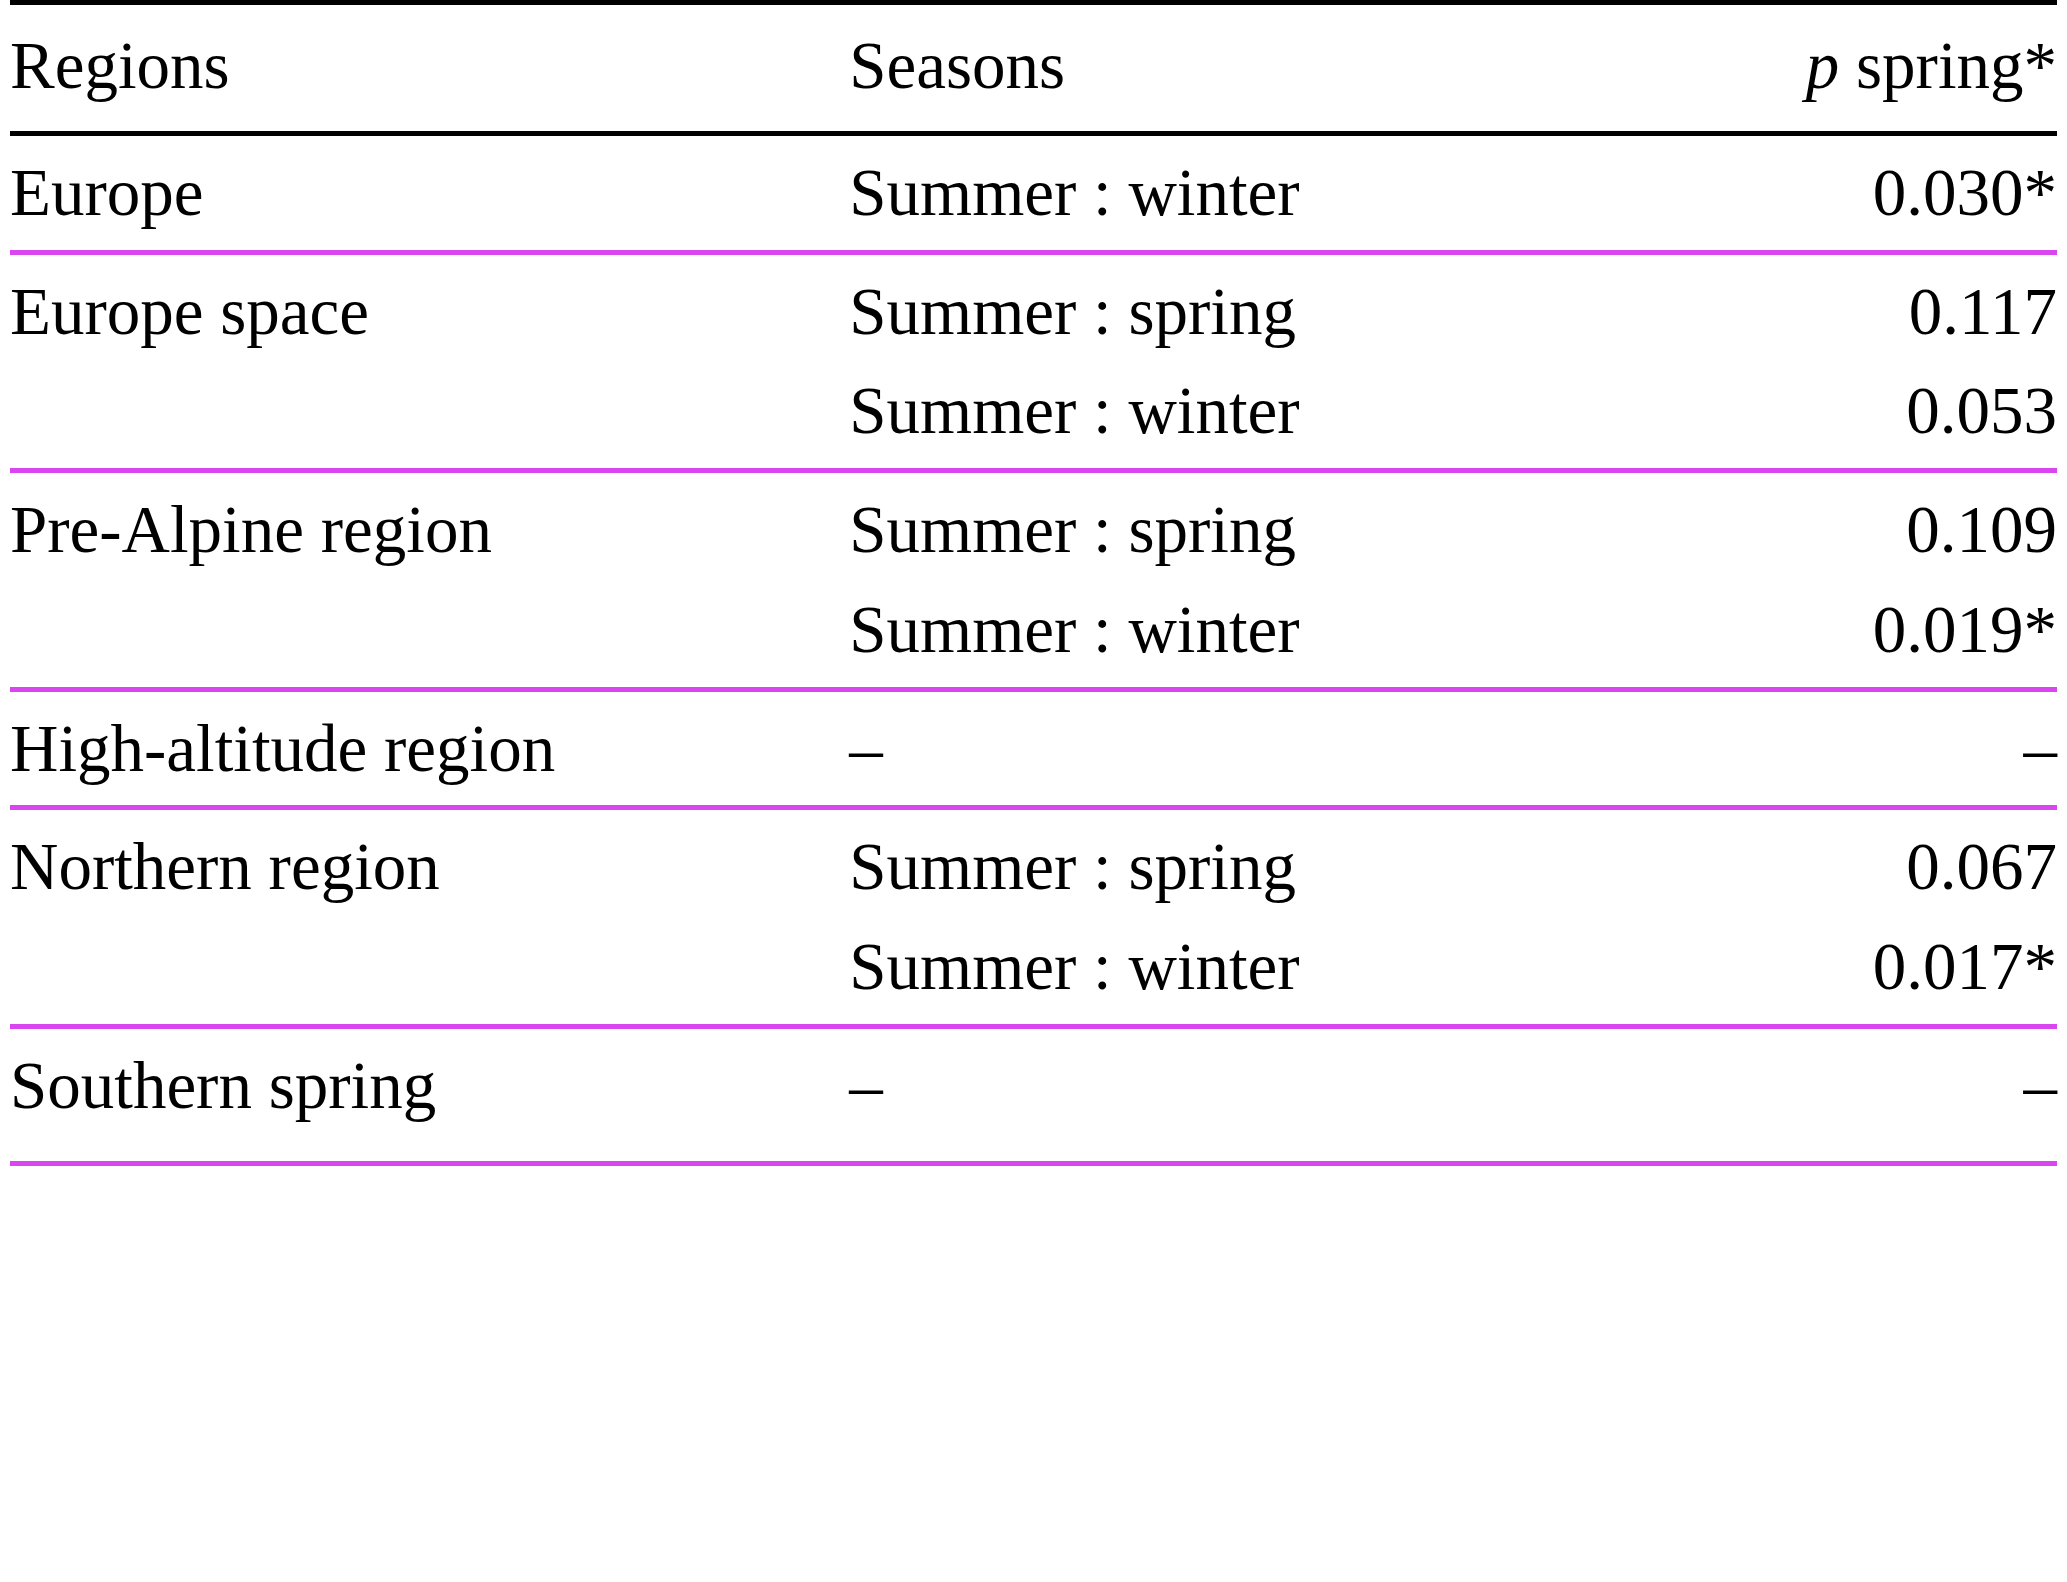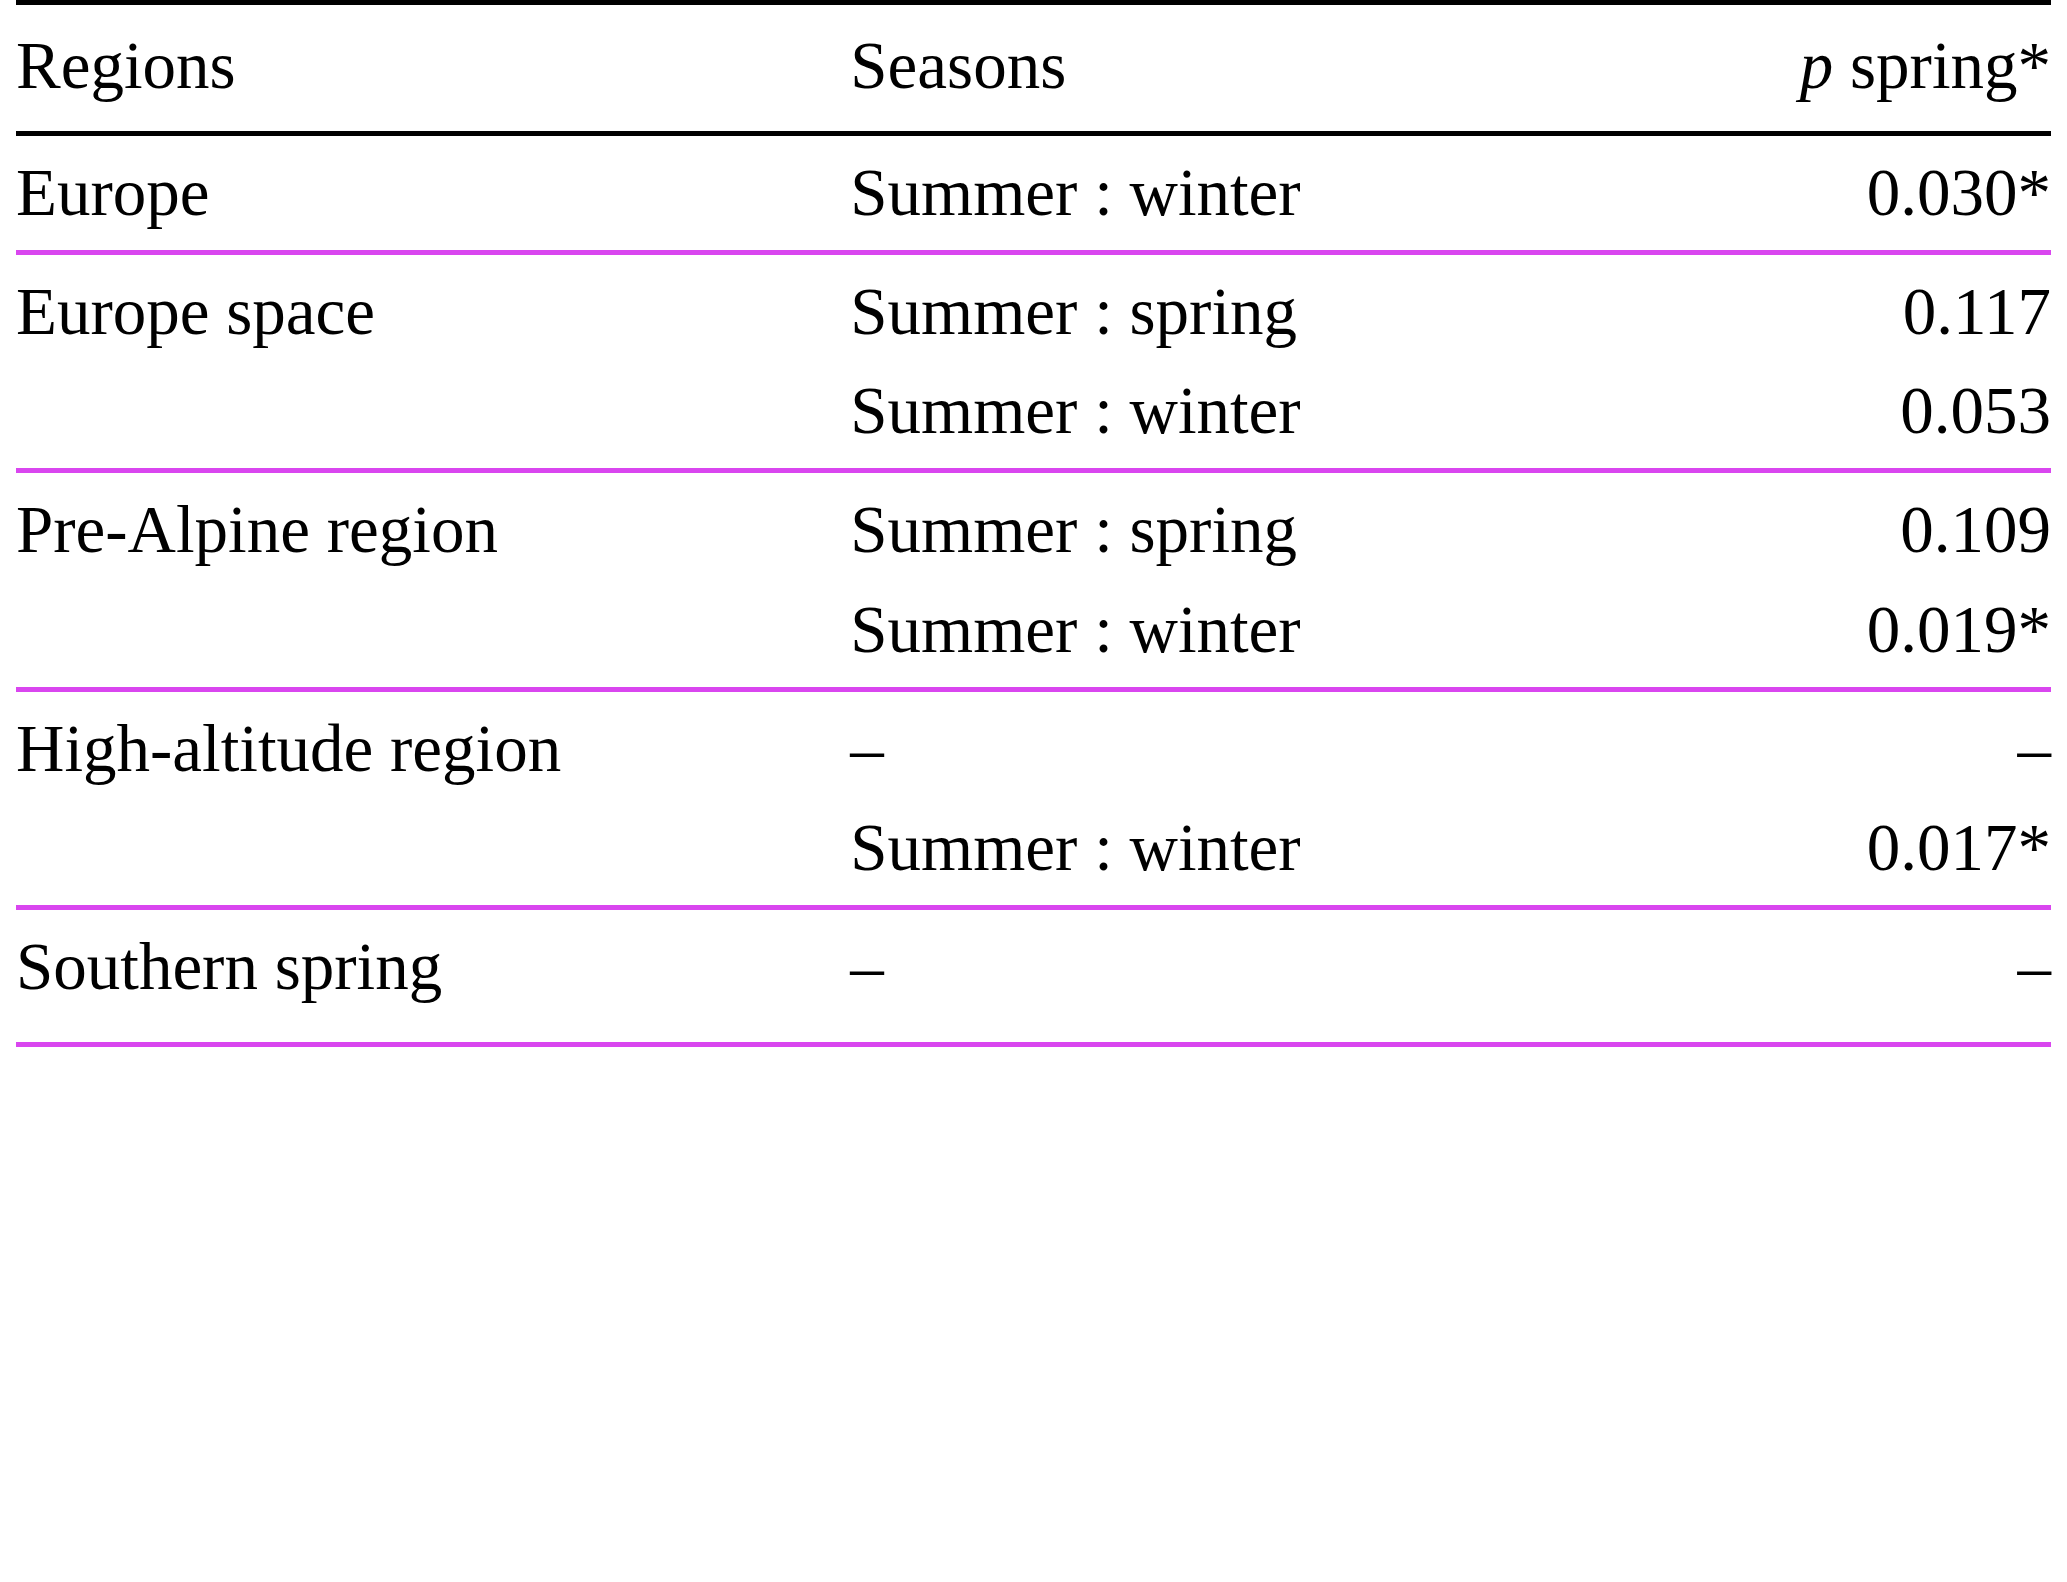--- a/index.html
+++ b/index.html
@@ -10,21 +10,21 @@
   body {
     width: 2067px;
     height: 1582px;
     font-family: "Liberation Serif", serif;
     color: #000000;
     overflow: hidden;
   }
   .table-wrap {
     box-sizing: border-box;
     width: 2067px;
-    padding: 0 16px;
+    padding: 0 10px;
   }
   table.stats-table {
     width: 100%;
     border-collapse: collapse;
     font-size: 67px;
     line-height: 1.28;
   }
   table.stats-table col.c-region  { width: 41%; }
   table.stats-table col.c-season  { width: 37%; }
   table.stats-table col.c-pvalue  { width: 22%; }
@@ -127,20 +127,25 @@
         <td class="season">Summer : winter</td>
         <td class="pval">0.019*</td>
       </tr>
 
       <tr class="group-start">
         <td class="region">High-altitude region</td>
         <td class="season">–</td>
         <td class="pval">–</td>
       </tr>
 
+      <tr class="group-start">
+        <td class="region">Northern region</td>
+        <td class="season">Summer : spring</td>
+        <td class="pval">0.067</td>
+      </tr>
       <tr class="cont">
         <td class="region"></td>
         <td class="season">Summer : winter</td>
         <td class="pval">0.017*</td>
       </tr>
 
       <tr class="group-start">
         <td class="region">Southern spring</td>
         <td class="season">–</td>
         <td class="pval">–</td>

